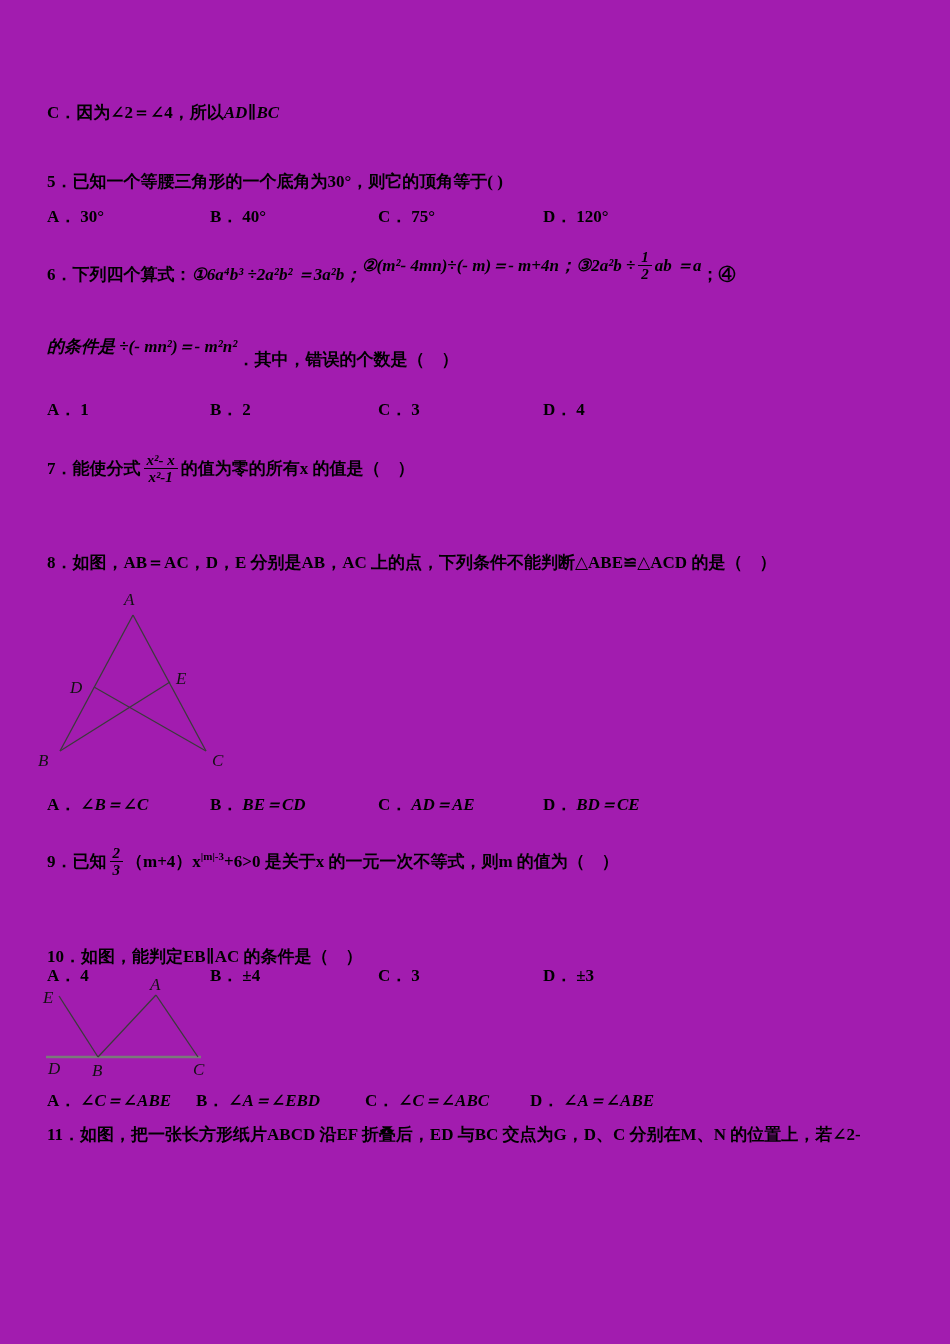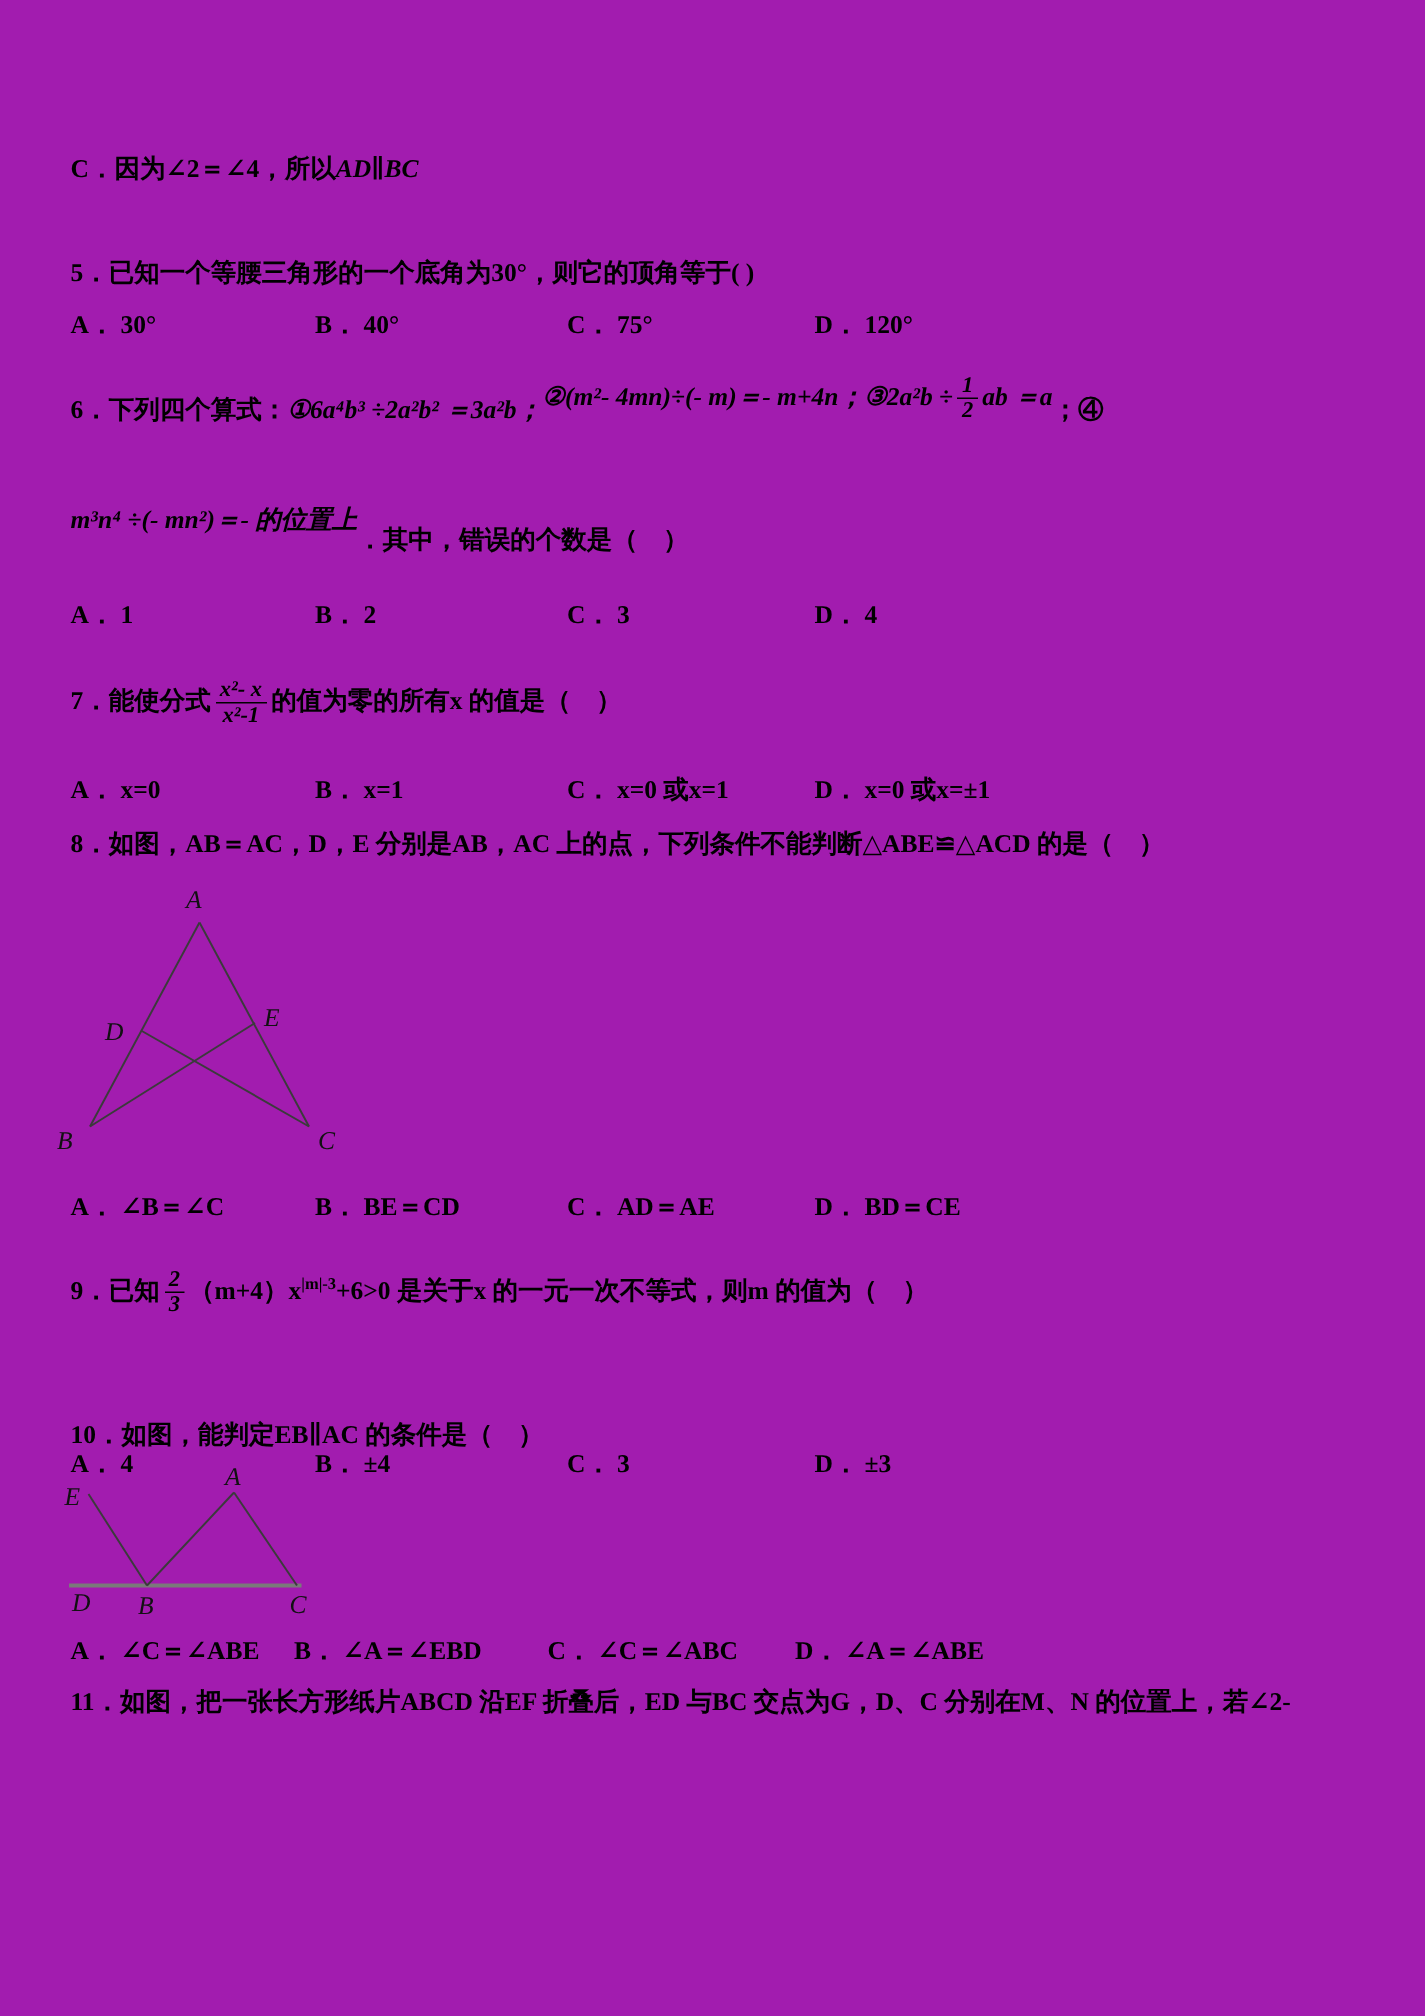--- a/index.html
+++ b/index.html
@@ -12,21 +12,21 @@
   .seg3{position:relative;top:-9px;display:inline-block;}
   .frac{display:inline-block;text-align:center;vertical-align:-0.55em;line-height:1.08;
         font-style:italic;margin:0 3px;font-size:15px;}
   .frac .num{display:block;border-bottom:1.5px solid #000;padding:0 3px;}
   .frac .den{display:block;padding:0 3px;}
   sup.expo{font-size:11px;font-weight:bold;}
   .optrow{position:absolute;left:0;top:0;width:950px;height:24px;}
   .opt{position:absolute;font-size:17px;font-weight:bold;white-space:nowrap;}
   .opt .l{margin-right:4px;}
   .c1{left:47px}.c2{left:210px}.c3{left:378px}.c4{left:543px}
-  .it .v{}
+  .it .v{font-style:italic;}
   .fig{position:absolute;}
   .fig line{stroke:#3b3b3b;stroke-width:1.3;}
   .fig .base{stroke:#7a7a7a;stroke-width:2.6;}
   .fig text{font-family:"Liberation Serif","DejaVu Serif",serif;font-style:italic;
             font-size:17px;fill:#111;}
 </style>
 </head>
 <body>
 
 <div class="page">
@@ -38,37 +38,31 @@
     <span class="opt c1"><span class="l">A．</span><span class="v">30°</span></span>
     <span class="opt c2"><span class="l">B．</span><span class="v">40°</span></span>
     <span class="opt c3"><span class="l">C．</span><span class="v">75°</span></span>
     <span class="opt c4"><span class="l">D．</span><span class="v">120°</span></span>
   </div>
 
   <div class="line" style="top:258px">
     <span>6．下列四个算式：</span><span class="mi">①6a⁴b³ ÷2a²b² ＝3a²b；</span><span class="mi raise">②(m²- 4mn)÷(- m)＝- m+4n；</span><span class="seg3"><span class="mi">③2a²b ÷</span><span class="frac"><span class="num">1</span><span class="den">2</span></span><span class="mi">ab ＝a</span></span><span>；④</span>
   </div>
   <div class="line" style="top:349px">
-    <span class="mi raise14">m³n⁴ ÷(- mn²)＝- 的位置上</span><span>．其中，错误的个数是（　）</span>
+    <span class="mi raise14">的条件是 ÷(- mn²)＝- m²n²</span><span>．其中，错误的个数是（　）</span>
   </div>
   <div class="optrow" style="top:398px">
     <span class="opt c1"><span class="l">A．</span><span class="v">1</span></span>
     <span class="opt c2"><span class="l">B．</span><span class="v">2</span></span>
     <span class="opt c3"><span class="l">C．</span><span class="v">3</span></span>
     <span class="opt c4"><span class="l">D．</span><span class="v">4</span></span>
   </div>
 
   <div class="line" style="top:452px">
     <span>7．能使分式</span><span class="frac"><span class="num">x²- x</span><span class="den">x²-1</span></span><span>的值为零的所有x 的值是（　）</span>
-  </div>
-  <div class="optrow" style="top:515px">
-    <span class="opt c1"><span class="l">A．</span><span class="v">x=0</span></span>
-    <span class="opt c2"><span class="l">B．</span><span class="v">x=1</span></span>
-    <span class="opt c3"><span class="l">C．</span><span class="v">x=0 或x=1</span></span>
-    <span class="opt c4"><span class="l">D．</span><span class="v">x=0 或x=±1</span></span>
   </div>
 
   <div class="line" style="top:552px">8．如图，AB＝AC，D，E 分别是AB，AC 上的点，下列条件不能判断△ABE≌△ACD 的是（　）</div>
   <svg class="fig" style="left:20px;top:583px" width="300" height="200" viewBox="0 0 300 200">
     <line x1="113" y1="32" x2="40" y2="168"></line>
     <line x1="113" y1="32" x2="186" y2="168"></line>
     <line x1="74" y1="104" x2="186" y2="168"></line>
     <line x1="40" y1="168" x2="150" y2="99"></line>
     <text x="104" y="22">A</text>
     <text x="18" y="183">B</text>

